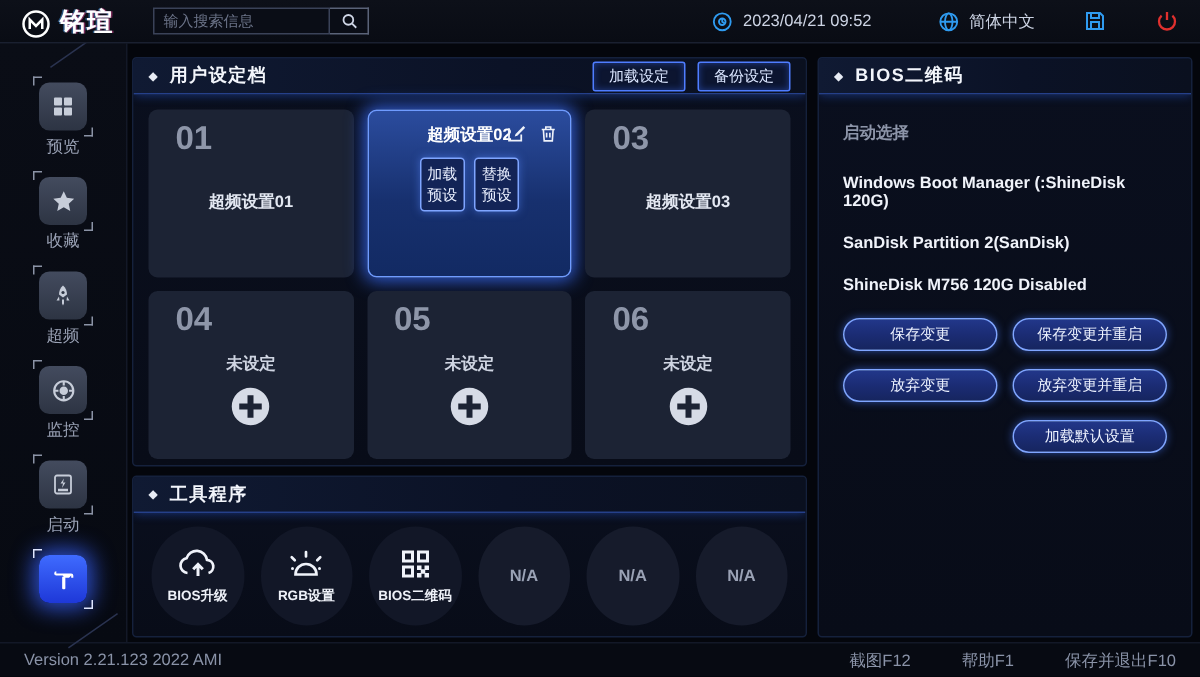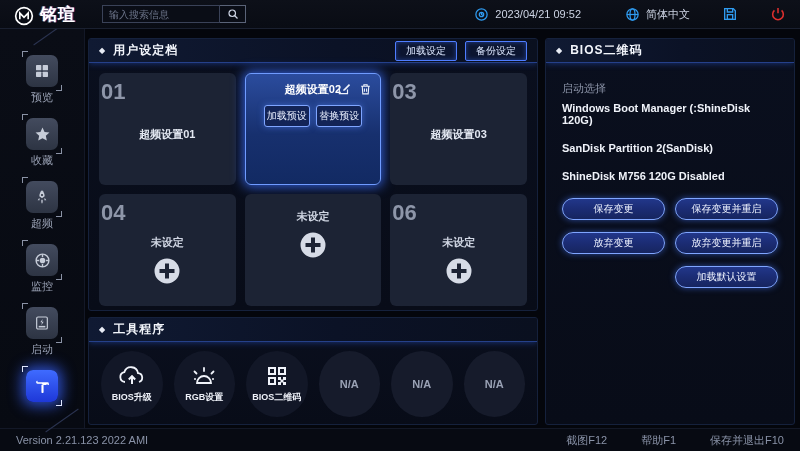--- a/index.html
+++ b/index.html
@@ -84,21 +84,21 @@
   .hbtn{
     background:#0c1530; border:1px solid #4f7dff; border-radius:2px;
     color:#dbe6ff; font-size:10px; padding:2px 10px; cursor:pointer;
     box-shadow:0 0 5px rgba(60,110,255,.45) inset;
   }
 
   
   .cards{ display:grid; grid-template-columns:repeat(3,1fr); gap:9px; padding:10px 10px; }
   .card{
     height:112px; border-radius:6px; background:#1c2334; position:relative;
-    padding:6px 2px; cursor:pointer;
+    padding:6px 18px; cursor:pointer;
   }
   .card-num{ font-size:22px; font-weight:bold; color:#8e96a9; }
   .card-label{ text-align:center; font-size:11px; color:#e3e8f2; font-weight:bold; margin-top:22px; }
   .card.empty .card-label{ margin-top:9px; color:#cfd5e2; }
   .plus-wrap{ display:flex; justify-content:center; margin-top:6px; color:#d6dbe6; }
   .card.active{
     background:linear-gradient(180deg,#2b4c9e 0%,#17306e 55%,#122a63 100%);
     border:1px solid #6f9bff;
     box-shadow:0 0 12px 2px rgba(58,110,255,.8);
   }
@@ -119,21 +119,21 @@
     width:66px; height:66px; border-radius:50%; background:#121727;
     display:flex; flex-direction:column; align-items:center; justify-content:center;
     gap:3px; cursor:pointer; color:#f0f3fa;
   }
   .tool-circle .tlabel{ font-size:9px; color:#eef1f8; font-weight:bold; }
   .tool-circle.na{ background:#161b2b; cursor:default; }
   .tool-circle.na .tlabel{ font-size:11px; color:#9aa2b5; }
 
   
   .bios-body{ padding:18px 16px; }
-  .boot-label{ color:#8d95a9; font-size:11px; margin-bottom:6px; }
+  .boot-label{ color:#8d95a9; font-size:11px; margin-bottom:20px;font-weight:bold; }
   .boot-item{ color:#f0f3fa; font-size:11px; font-weight:bold; margin-bottom:16px; cursor:pointer; }
   .bios-btns{ display:grid; grid-template-columns:1fr 1fr; gap:12px 10px; margin-top:14px; }
   .pbtn{
     height:22px; border-radius:11px; border:1px solid #7fa5ff;
     background:linear-gradient(180deg,#22378a,#1b2c74 50%,#16255f);
     color:#eef3ff; font-size:10px; cursor:pointer;
     box-shadow:0 0 6px rgba(70,120,255,.55);
   }
   .pbtn-spacer{ visibility:hidden; }
 
@@ -322,20 +322,21 @@
       <div class="plus-wrap">
           <span>
         <svg width="30" height="30" viewBox="0 0 24 24" fill="currentColor">
           <path d="M12 2a10 10 0 1 0 0 20 10 10 0 0 0 0-20zm1.6 8.4H18v3.2h-4.4V18h-3.2v-4.4H6v-3.2h4.4V6h3.2z"></path>
         </svg>
       </span>
         </div>
     </div>
 
     <div class="card empty">
+      <div class="card-num">05</div>
       <div class="card-label">未设定</div>
       <div class="plus-wrap">
           <span>
         <svg width="30" height="30" viewBox="0 0 24 24" fill="currentColor">
           <path d="M12 2a10 10 0 1 0 0 20 10 10 0 0 0 0-20zm1.6 8.4H18v3.2h-4.4V18h-3.2v-4.4H6v-3.2h4.4V6h3.2z"></path>
         </svg>
       </span>
         </div>
     </div>
 

